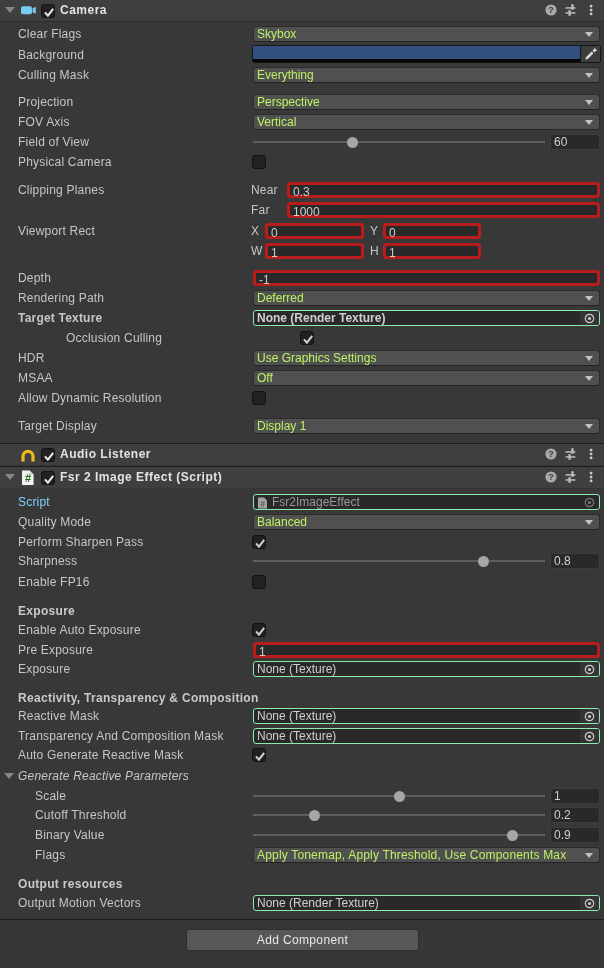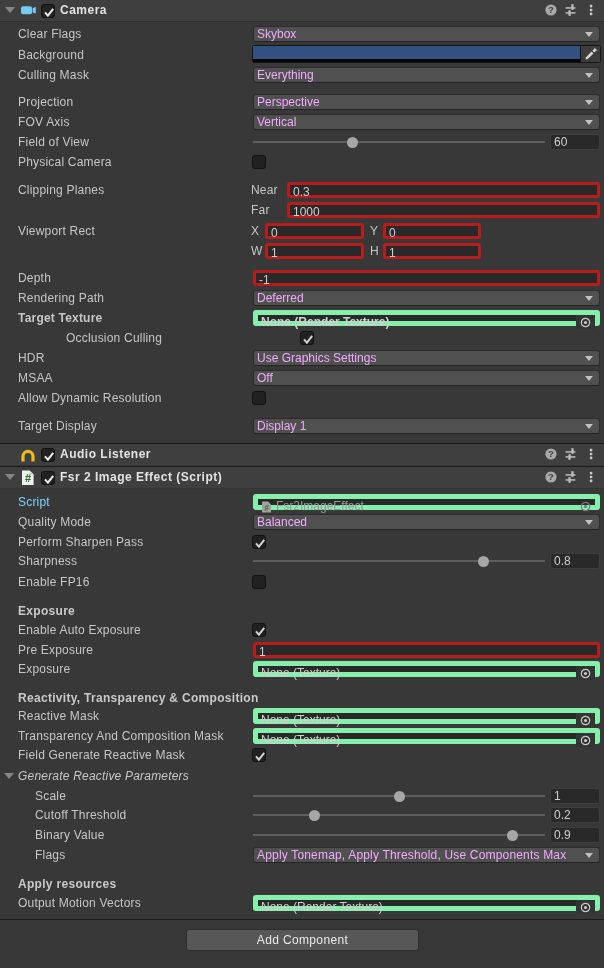--- a/index.html
+++ b/index.html
@@ -10,26 +10,26 @@
 .hdr { position:absolute; left:0; width:604px; height:21px; background:#3F3F3F; }
 .hdr .title { position:absolute; left:60px; top:0; line-height:21px; font-weight:bold; color:#E3E3E3; letter-spacing:0.5px; }
 .sep { position:absolute; left:0; width:604px; height:1px; background:#1C1C1C; }
 
 .tri { position:absolute; width:0; height:0; border-left:5px solid transparent; border-right:5px solid transparent; border-top:6.5px solid #868686; }
 .row { position:absolute; left:0; width:604px; height:16px; }
 .lbl { position:absolute; left:18px; top:0; line-height:16px; color:#C6C6C6; white-space:nowrap; letter-spacing:0.2px; }
 .lbl2 { position:absolute; left:35px; top:0; line-height:16px; color:#C6C6C6; white-space:nowrap; letter-spacing:0.2px; }
 .sect { position:absolute; left:18px; top:0; line-height:16px; font-weight:bold; color:#C9C9C9; white-space:nowrap; letter-spacing:0.3px; }
 
-.dd { position:absolute; left:253px; width:347px; top:0; height:16px; background:#505050; border:1px solid #2C2C2C; border-bottom-color:#242424; border-radius:3px; line-height:14px; padding-left:3px; color:#f0abfc; white-space:nowrap; overflow:hidden; }
+.dd { position:absolute; left:253px; width:347px; top:0; height:16px; background:#505050; border:1px solid #2C2C2C; border-bottom-color:#242424; border-radius:3px; line-height:14px; padding-left:3px; color:#bef264; white-space:nowrap; overflow:hidden; }
 .dd:after { content:""; position:absolute; right:6px; top:5px; width:0; height:0; border-left:4px solid transparent; border-right:4px solid transparent; border-top:5px solid #C2C2C2; }
 
 .tf { position:absolute; left:253px; width:347px; top:0; height:16px; background:#292929; border:3px solid #b91c1c; border-radius:3px; line-height:14px; padding-left:3px; color:#CFCFCF; white-space:nowrap; }
 
-.obj { position:absolute; left:253px; width:347px; top:0; height:16px; background:#292929; border:5px solid #86efac; border-radius:3px; line-height:14px; padding-left:3px; color:#CFCFCF; white-space:nowrap; }
+.obj { position:absolute; left:253px; width:347px; top:0; height:16px; background:#292929; border:1px solid #86efac; border-radius:3px; line-height:14px; padding-left:3px; color:#CFCFCF; white-space:nowrap; }
 .obj .pick { position:absolute; right:0; top:0; width:19px; height:14px; background:#343434; border-radius:0 2px 2px 0; }
 .obj svg { position:absolute; right:4px; top:2px; }
 
 .cb { position:absolute; left:252px; top:0; width:14px; height:14px; background:#212121; border:1px solid #121212; border-radius:3px; }
 .cb svg { position:absolute; left:1px; top:1px; }
 
 .slider { position:absolute; left:253px; top:0; width:292px; height:16px; }
 .slider .track { position:absolute; left:0; right:0; top:7px; height:2px; background:#5E5E5E; }
 .slider .thumb { position:absolute; top:2.5px; width:11px; height:11px; border-radius:50%; background:#A6A6A6; }
 .num { position:absolute; left:550px; width:50px; top:0; height:16px; background:#292929; border:1px solid #3E3E3E; border-radius:3px; line-height:14px; padding-left:3px; color:#CFCFCF; }
@@ -326,21 +326,21 @@
       <div class="lbl">Transparency And Composition Mask</div>
   <div class="obj">None (Texture)
     <div class="pick"></div>
     <svg width="11" height="11" viewBox="0 0 11 11">
           <circle cx="5.5" cy="5.5" r="4.2" fill="none" stroke="#C8C8C8" stroke-width="1.2"></circle>
           <circle cx="5.5" cy="5.5" r="1.6" fill="#C8C8C8"></circle>
         </svg>
   </div>
 </div>
 <div class="row" style="top:747px;">
-      <div class="lbl">Field Generate Reactive Mask</div>
+      <div class="lbl">Auto Generate Reactive Mask</div>
   <div class="cb" style="top:1px;">
         <svg width="12" height="12" viewBox="0 0 12 12">
           <path d="M2 6.3 L4.9 9.7 L10.2 2.8" stroke="#D2D2D2" stroke-width="2" fill="none"></path>
         </svg>
       </div>
 </div>
 <div class="row" style="top:768px;">
   <div class="tri" style="left:4px; top:5px; border-left-width:5px; border-right-width:5px; border-top-width:6.5px;"></div>
   <div class="lbl" style="left:18px;font-style:italic;">Generate Reactive Parameters</div>
 </div>
@@ -367,21 +367,21 @@
         <div class="thumb" style="left:253.5px;"></div>
       </div>
   <div class="num">0.9</div>
 </div>
 <div class="row" style="top:847px;">
       <div class="lbl2">Flags</div>
       <div class="dd" style="letter-spacing:0.18px;">Apply Tonemap, Apply Threshold, Use Components Max</div>
     </div>
 
 <div class="row" style="top:876px;">
-      <div class="sect">Apply resources</div>
+      <div class="sect">Output resources</div>
     </div>
 <div class="row" style="top:895px;">
       <div class="lbl">Output Motion Vectors</div>
   <div class="obj">None (Render Texture)
     <div class="pick"></div>
     <svg width="11" height="11" viewBox="0 0 11 11">
           <circle cx="5.5" cy="5.5" r="4.2" fill="none" stroke="#C8C8C8" stroke-width="1.2"></circle>
           <circle cx="5.5" cy="5.5" r="1.6" fill="#C8C8C8"></circle>
         </svg>
   </div>

